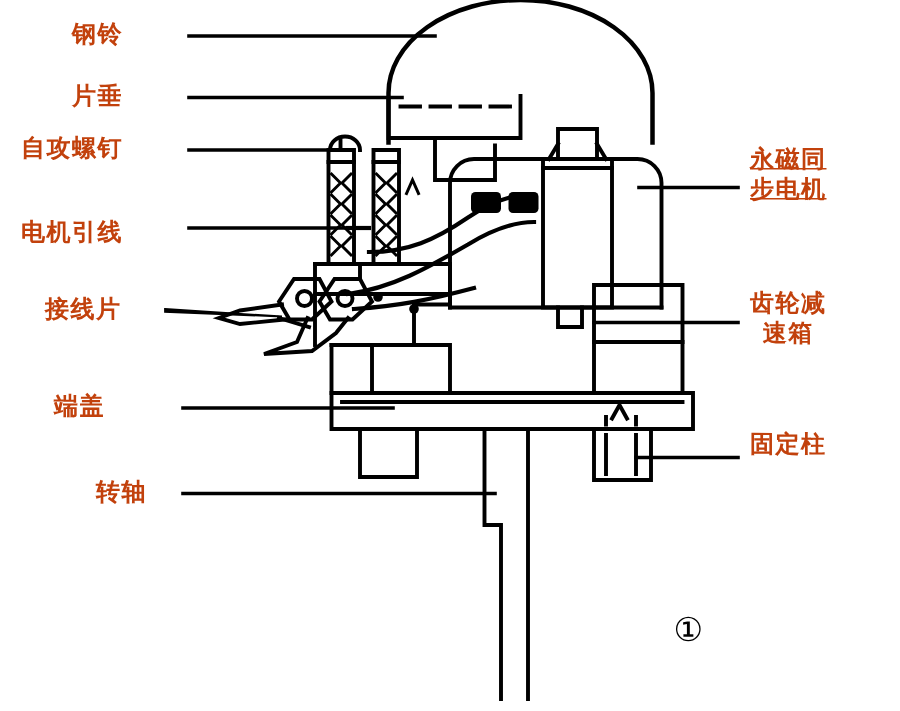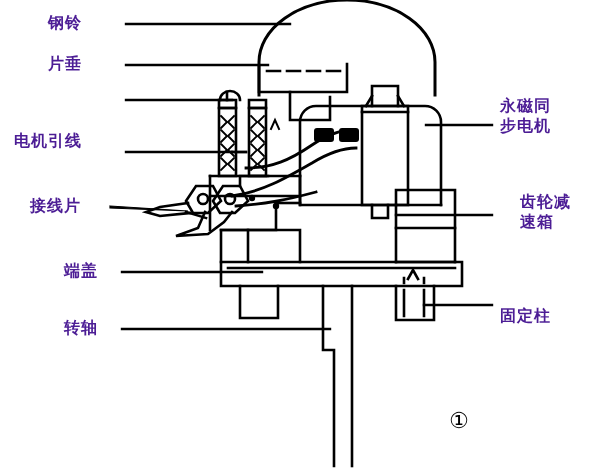--- a/index.html
+++ b/index.html
@@ -1,20 +1,20 @@
 <!DOCTYPE html>
 <html><head>
 <meta charset="utf-8">
 <style>
   html,body{margin:0;padding:0;background:#ffffff;}
   body{width:600px;height:474px;overflow:hidden;
        font-family:"DejaVu Sans","Liberation Sans",sans-serif;}
   #stage{position:relative;width:600px;height:474px;background:#fff;}
   svg#art{position:absolute;left:0;top:0;width:600px;height:474px;}
-  .lbl{position:absolute;color:#4c1d95;font-weight:bold;font-size:16px;
+  .lbl{position:absolute;color:#c2410c;font-weight:bold;font-size:16px;
        line-height:20px;letter-spacing:1px;white-space:nowrap;}
   .lbl.r{text-align:left;}
   .lbl.l{text-align:right;}
   .fignum{position:absolute;font-size:22px;color:#000;}
 </style>
 </head>
 <body>
 
 <div id="stage">
 
@@ -169,34 +169,35 @@
         <path d="M426 125 L492 125"></path>
         <path d="M396 215 L492 215"></path>
         <path d="M424 305 L492 305"></path>
       </g>
 
     </g>
   </svg>
 
   <div class="lbl l" style="left:48px;top:13px;">钢铃</div>
   <div class="lbl l" style="left:48px;top:54px;text-align:center;">片垂</div>
-  <div class="lbl l" style="left:14px;top:131px;">电机引线</div>
+  <div class="lbl l" style="left:14px;top:89px;">自攻螺钉</div>
+  <div class="lbl l" style="left:14px;top:145px;">电机引线</div>
   <div class="lbl l" style="left:30px;top:196px;">接线片</div>
-  <div class="lbl l" style="left:64px;top:261px;">端盖</div>
+  <div class="lbl l" style="left:36px;top:261px;">端盖</div>
   <div class="lbl l" style="left:64px;top:318px;">转轴</div>
 
-  <div class="lbl r" style="left:500px;top:96px;">
+  <div class="lbl r" style="left:500px;top:96px;text-decoration:underline;">
     <div>永磁同</div>
     <div>步电机</div>
   </div>
 
-  <div class="lbl r" style="left:500px;top:192px;margin-left:20px;">
+  <div class="lbl r" style="left:500px;top:192px;">
     <div>齿轮减</div>
-    <div style="">速箱</div>
+    <div style="text-align:center;">速箱</div>
   </div>
 
-  <div class="lbl r" style="left:500px;top:306px;">
+  <div class="lbl r" style="left:500px;top:286px;">
     <div>固定柱</div>
   </div>
 
   <div class="fignum" style="left:449px;top:408px;">①</div>
 
 </div>
 
 </body></html>

